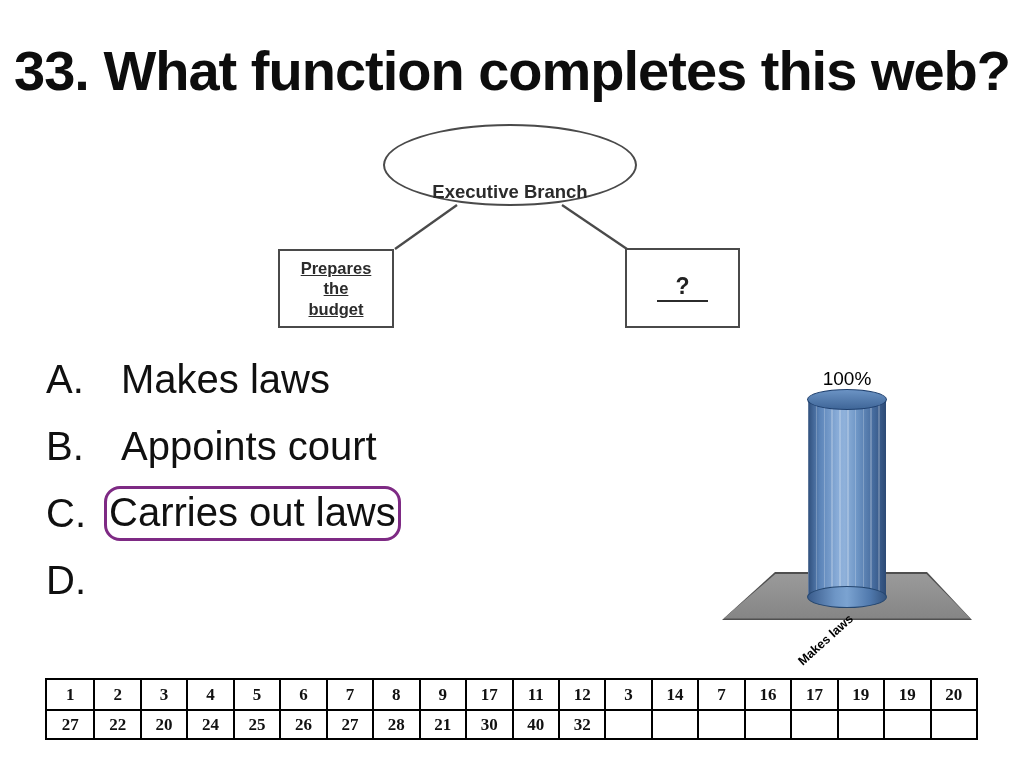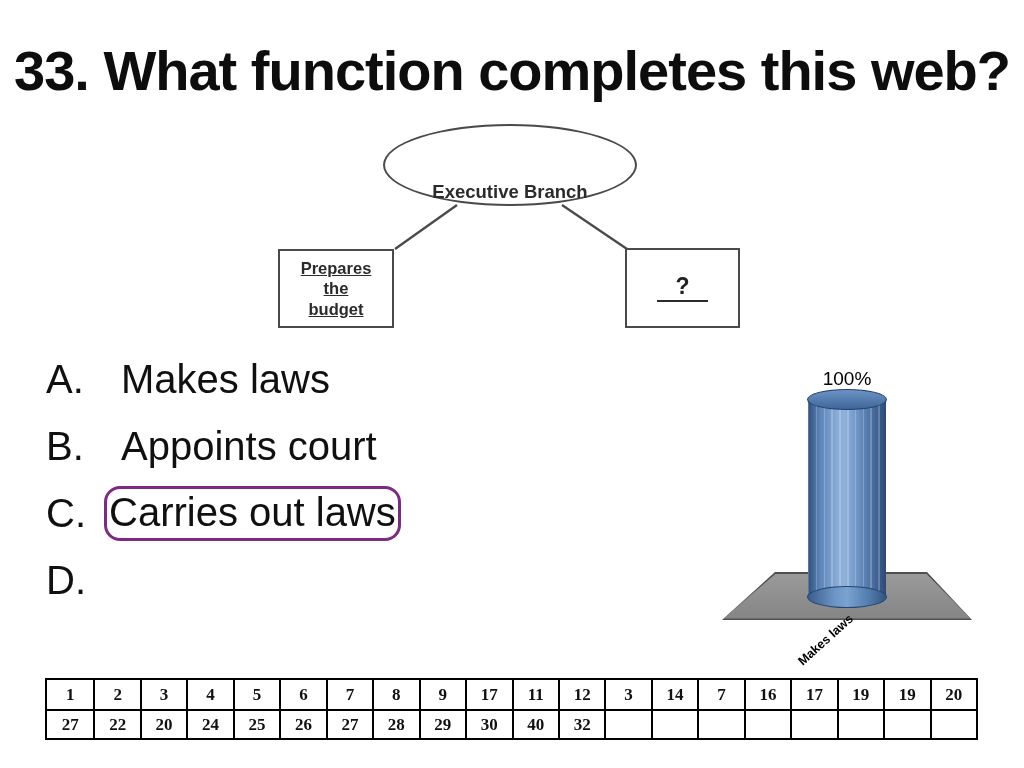--- a/index.html
+++ b/index.html
@@ -151,21 +151,21 @@
       <div class="cell">19</div>
       <div class="cell">20</div>
       <div class="cell">27</div>
       <div class="cell">22</div>
       <div class="cell">20</div>
       <div class="cell">24</div>
       <div class="cell">25</div>
       <div class="cell">26</div>
       <div class="cell">27</div>
       <div class="cell">28</div>
-      <div class="cell">29</div>
+      <div class="cell">21</div>
       <div class="cell">30</div>
       <div class="cell">40</div>
       <div class="cell">32</div>
       <div class="cell"></div>
       <div class="cell"></div>
       <div class="cell"></div>
       <div class="cell"></div>
       <div class="cell"></div>
       <div class="cell"></div>
       <div class="cell"></div>

